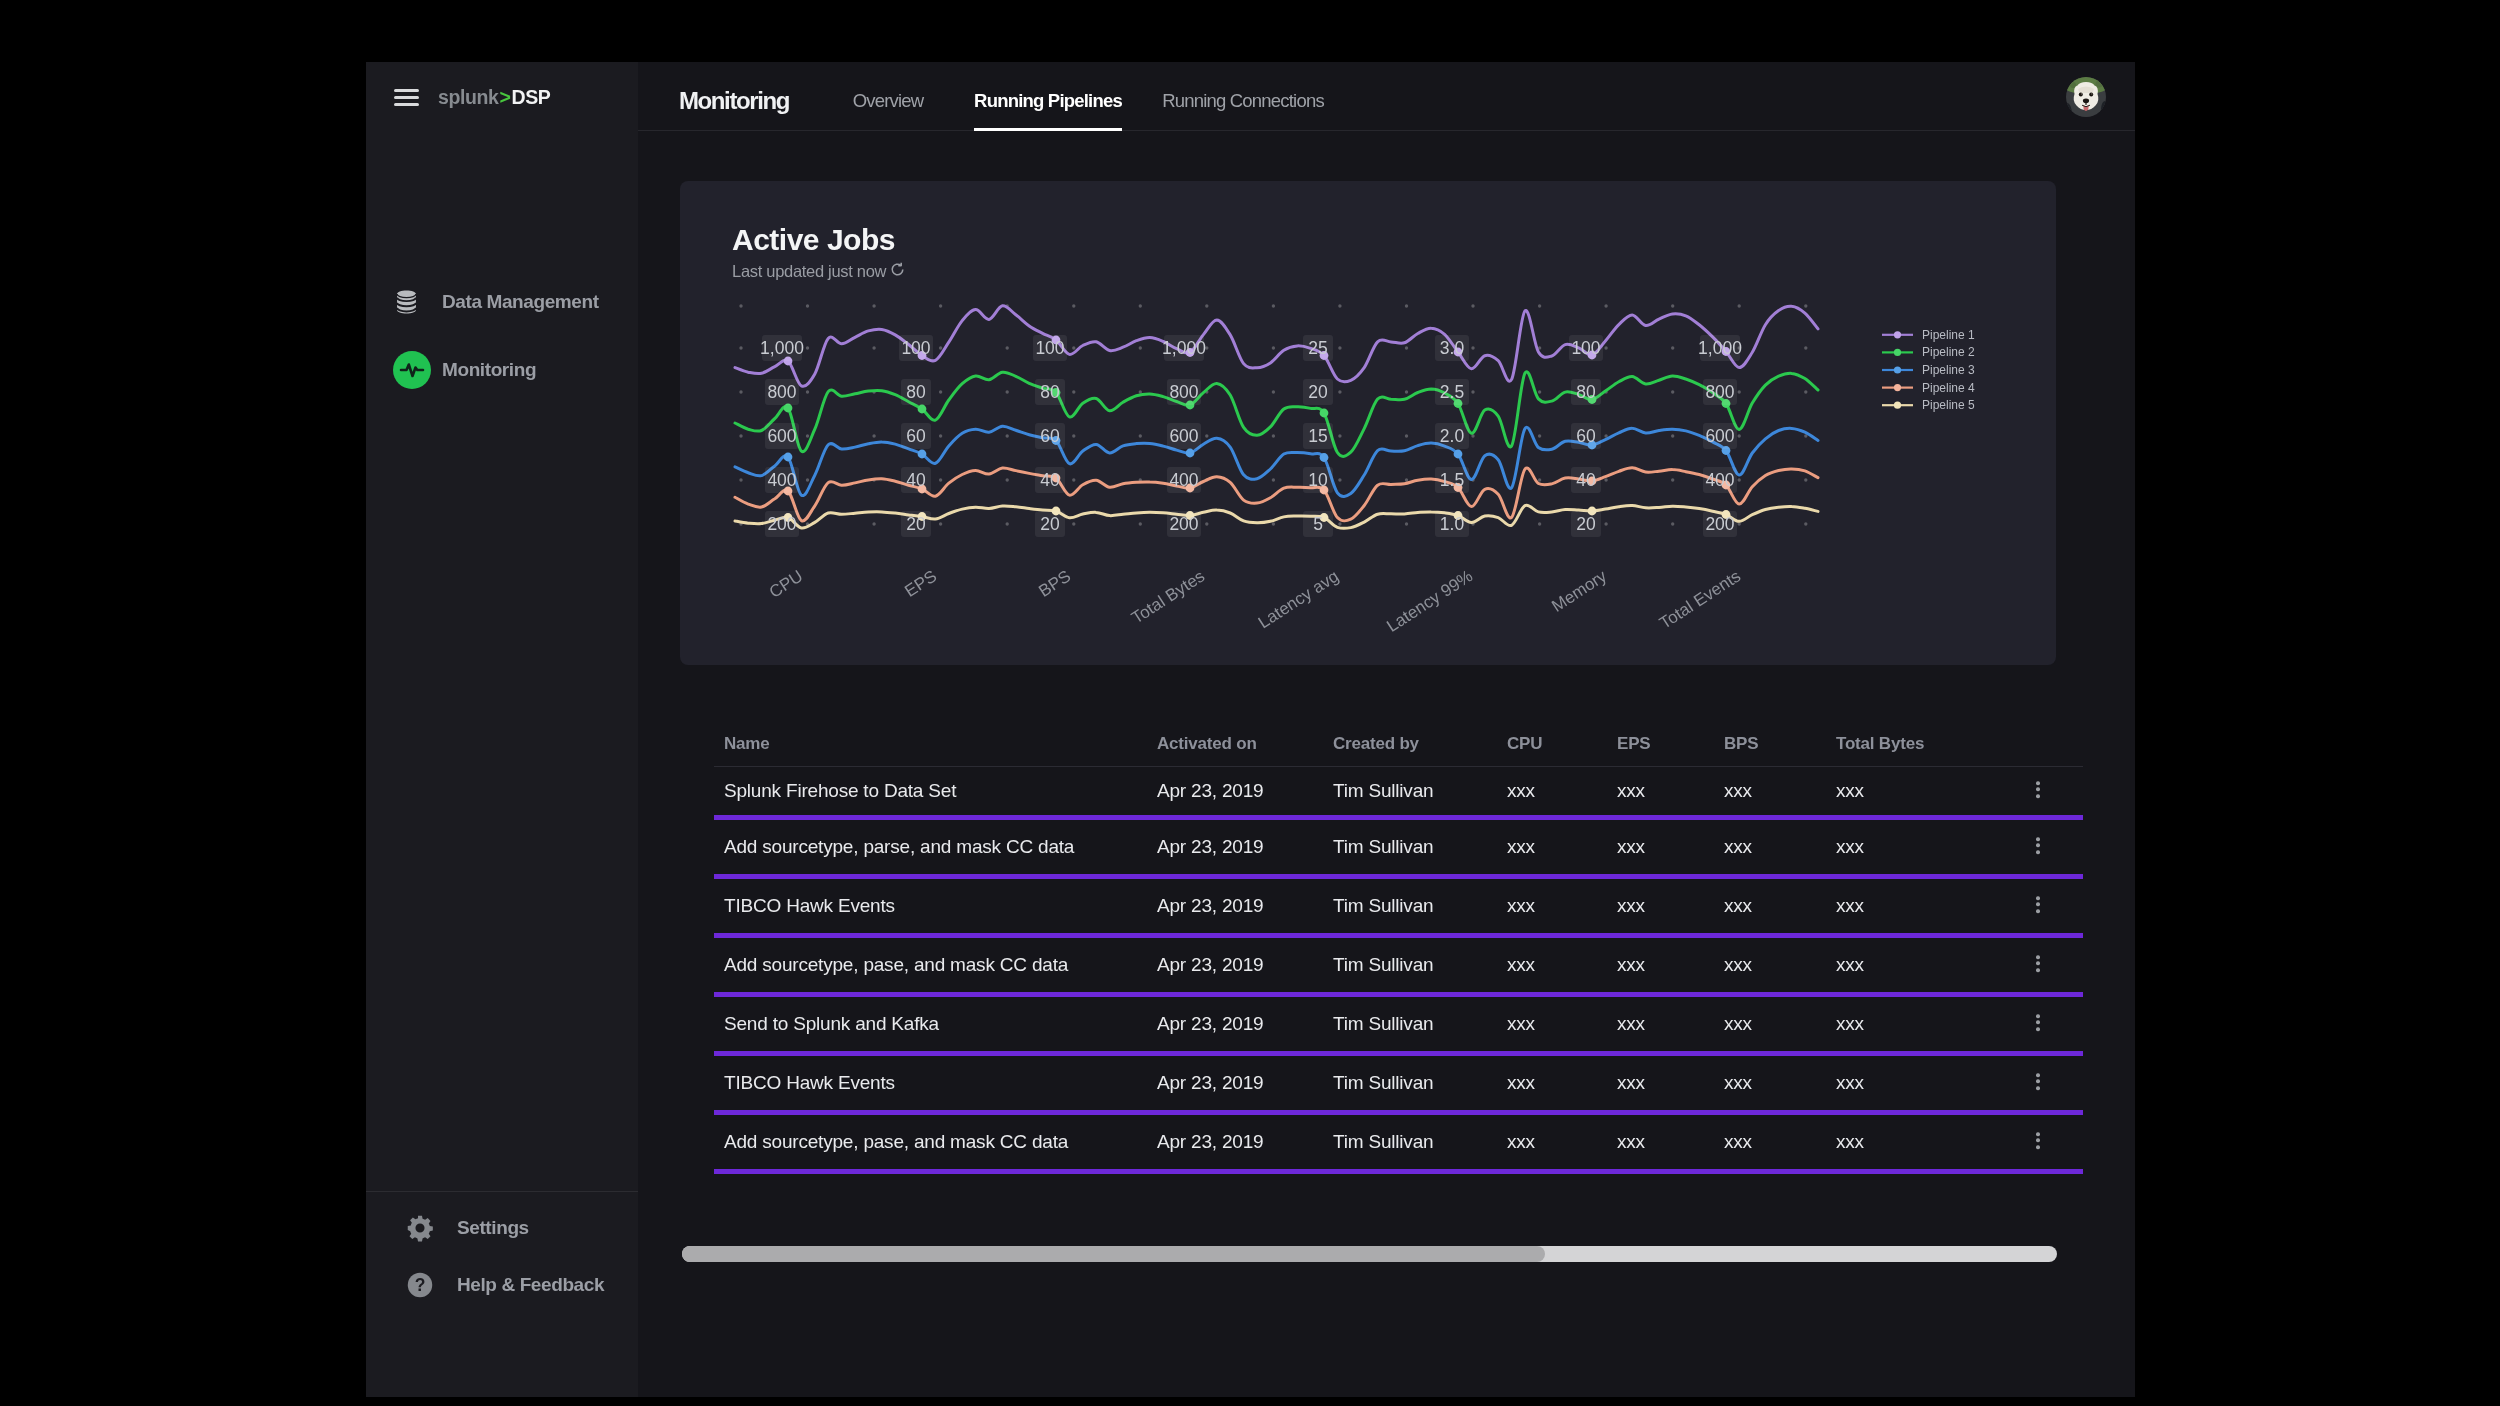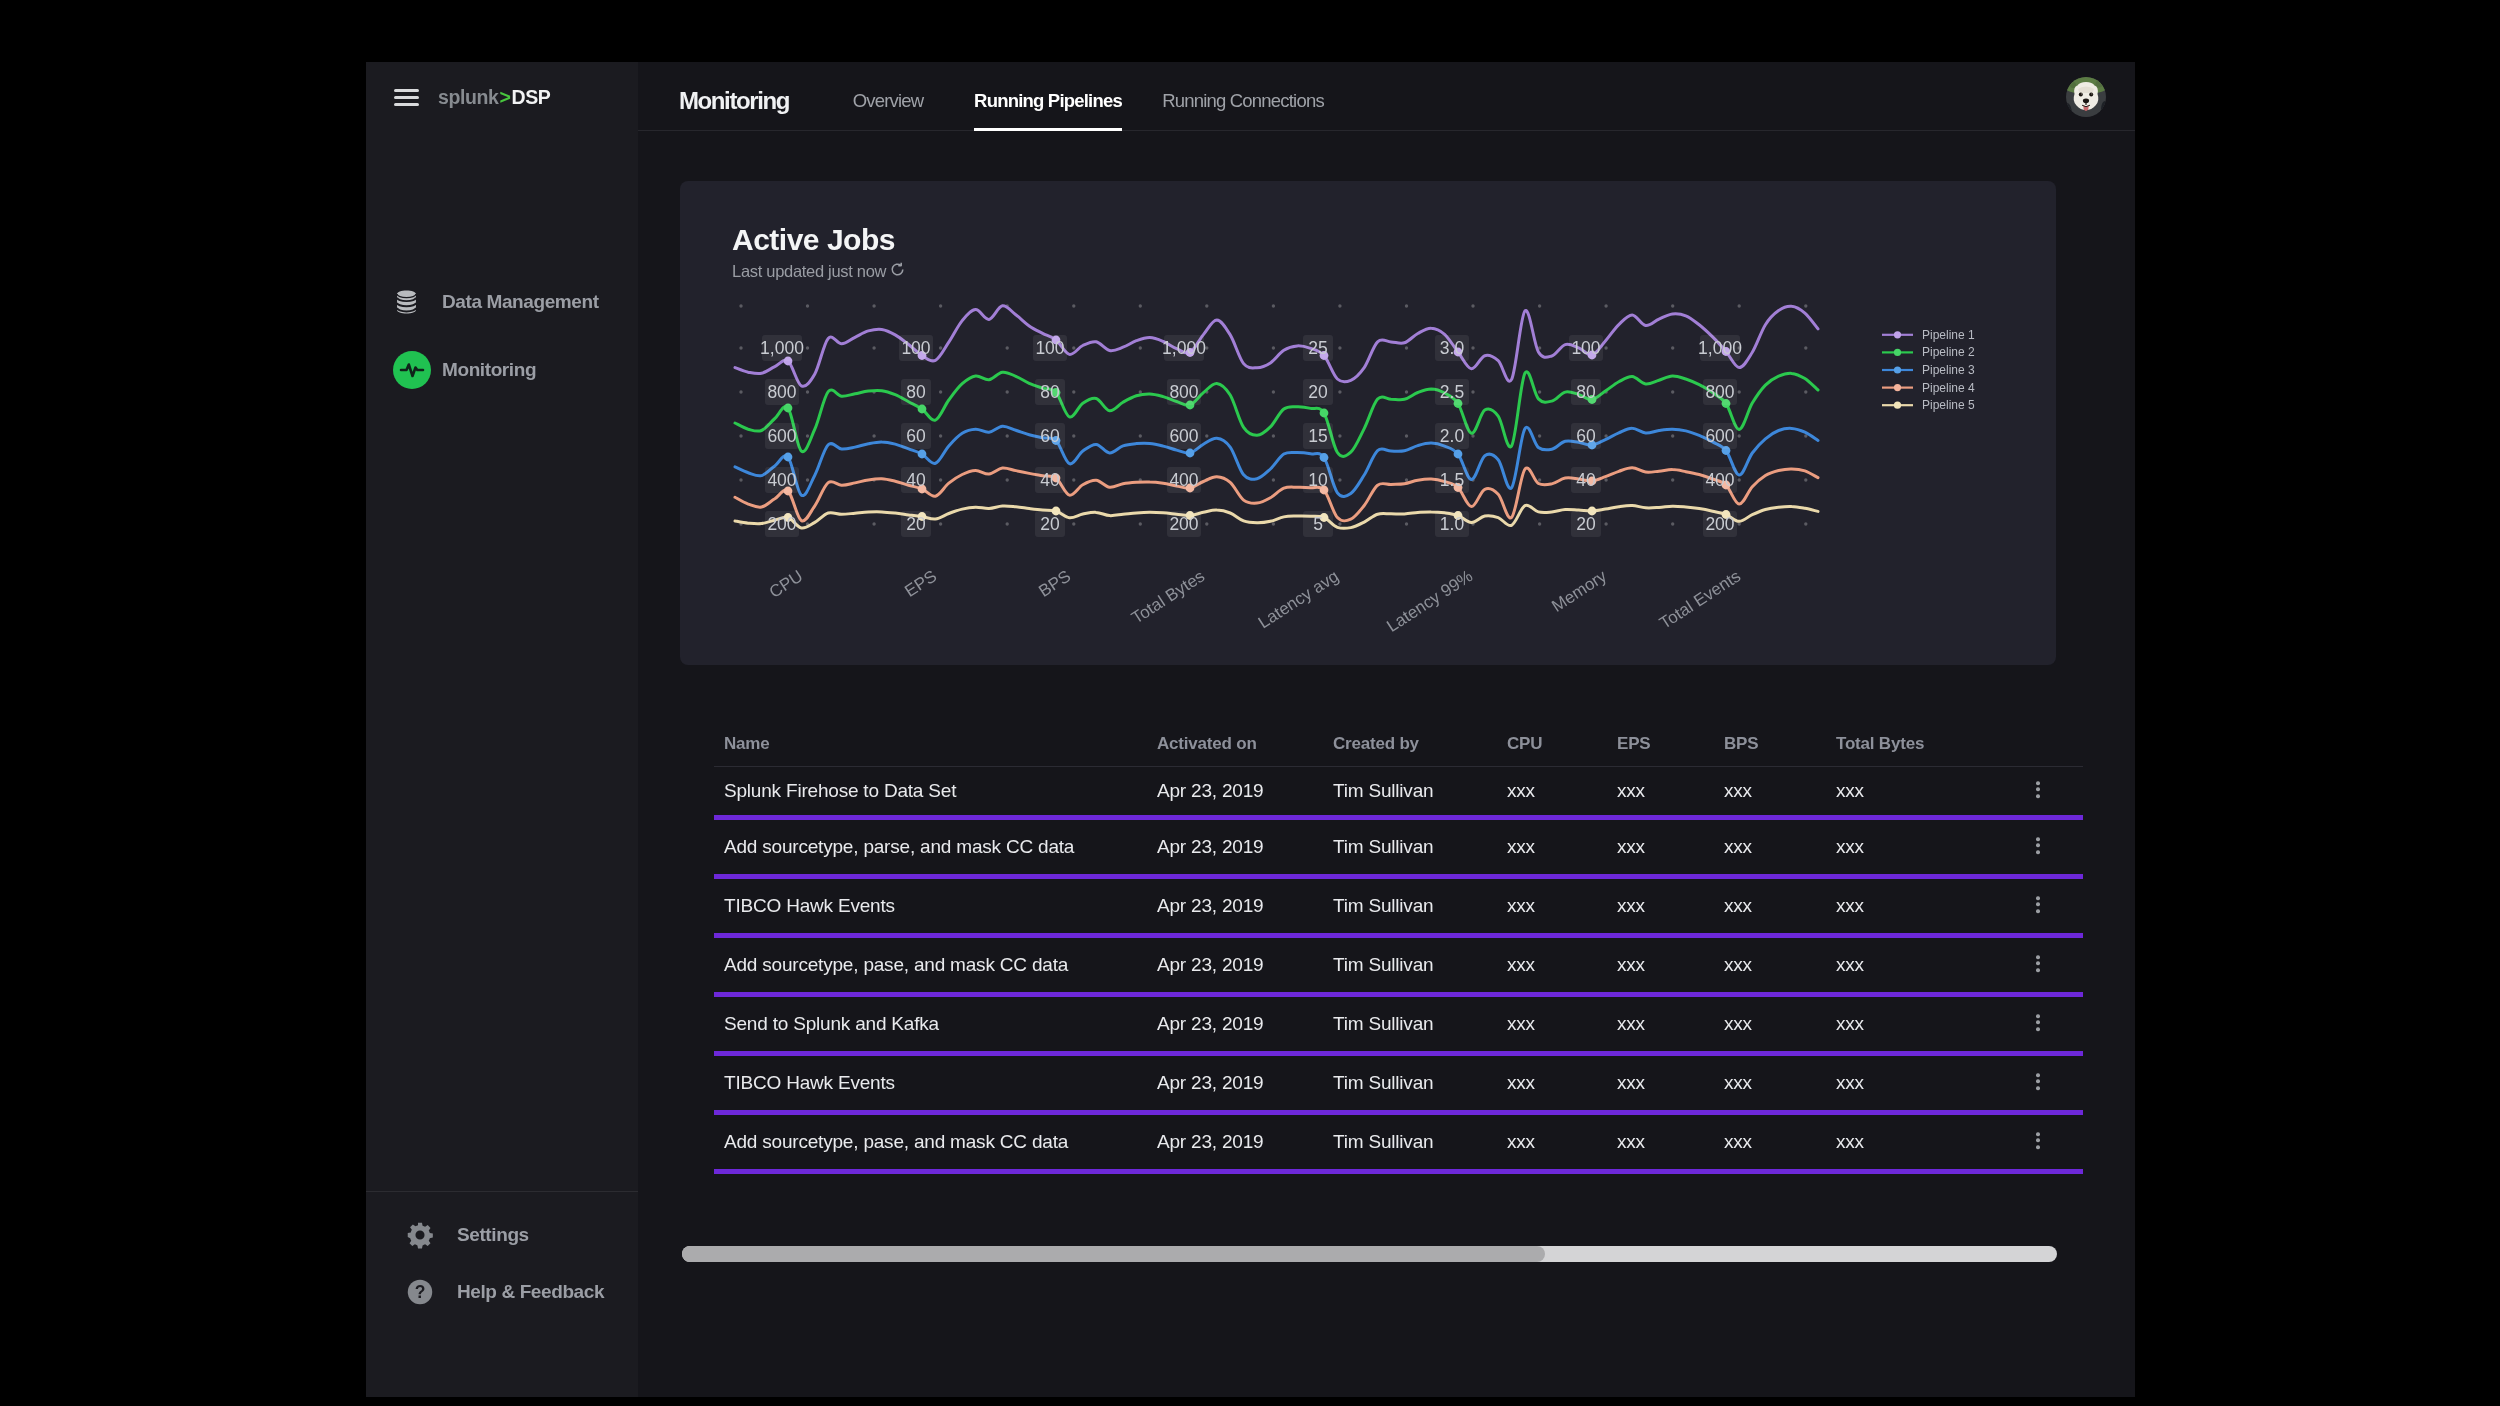--- a/index.html
+++ b/index.html
@@ -9,21 +9,21 @@
   #side { position:absolute; left:0; top:0; width:272px; height:100%; background:#1b1b20; }
   #burger { position:absolute; left:28px; top:27px; width:25px; height:17px; }
   #burger i { display:block; height:3px; background:#d9dadc; border-radius:1.5px; margin-bottom:4px; }
   #logo { position:absolute; left:72px; top:24px; font-size:19.5px; font-weight:bold; letter-spacing:-0.4px; color:#878b90; }
   #logo .gt { color:#48c63e; padding:0 1px; }
   #logo .dsp { color:#f2f3f4; }
   .nav { position:absolute; left:0; width:100%; height:56px; }
   .nav .ic { position:absolute; left:27px; top:50%; transform:translateY(-50%); width:27px; height:27px; }
   .nav .tx { position:absolute; left:76px; top:50%; transform:translateY(-50%); font-size:19px; font-weight:bold; color:#9b9ea5; letter-spacing:-0.4px; white-space:nowrap; }
   .nav.active .tx { color:#eceded; }
-  #sidebottom { position:absolute; left:0; top:1129px; width:100%; border-top:1px solid #2c2c31; padding-top:14px;text-align:right; }
+  #sidebottom { position:absolute; left:0; top:1129px; width:100%; border-top:1px solid #2c2c31; padding-top:7px;text-align:right; }
   .nav2 { position:relative; height:57px; }
   .nav2 .ic { position:absolute; left:40px; top:50%; transform:translateY(-50%); width:28px; height:28px; }
   .nav2 .tx { position:absolute; left:91px; top:50%; transform:translateY(-50%); font-size:19px; font-weight:bold; color:#9b9ea5; letter-spacing:-0.4px; white-space:nowrap; }
 
   
   #header { position:absolute; left:272px; top:0; width:1497px; height:69px; border-bottom:1px solid #27272d; }
   #header h1 { position:absolute; left:41px; top:25px; font-size:24px; font-weight:bold; color:#f0f1f3; letter-spacing:-1.4px; }
   .tab { position:absolute; top:28px; font-size:18.5px; color:#9fa2a8; letter-spacing:-0.8px; transform:translateX(-50%); white-space:nowrap; }
   .tab.on { color:#fff; font-weight:bold;text-align:right; }
   #tabline { position:absolute; left:336px; top:66px; width:148px; height:3px; background:#fff; }

